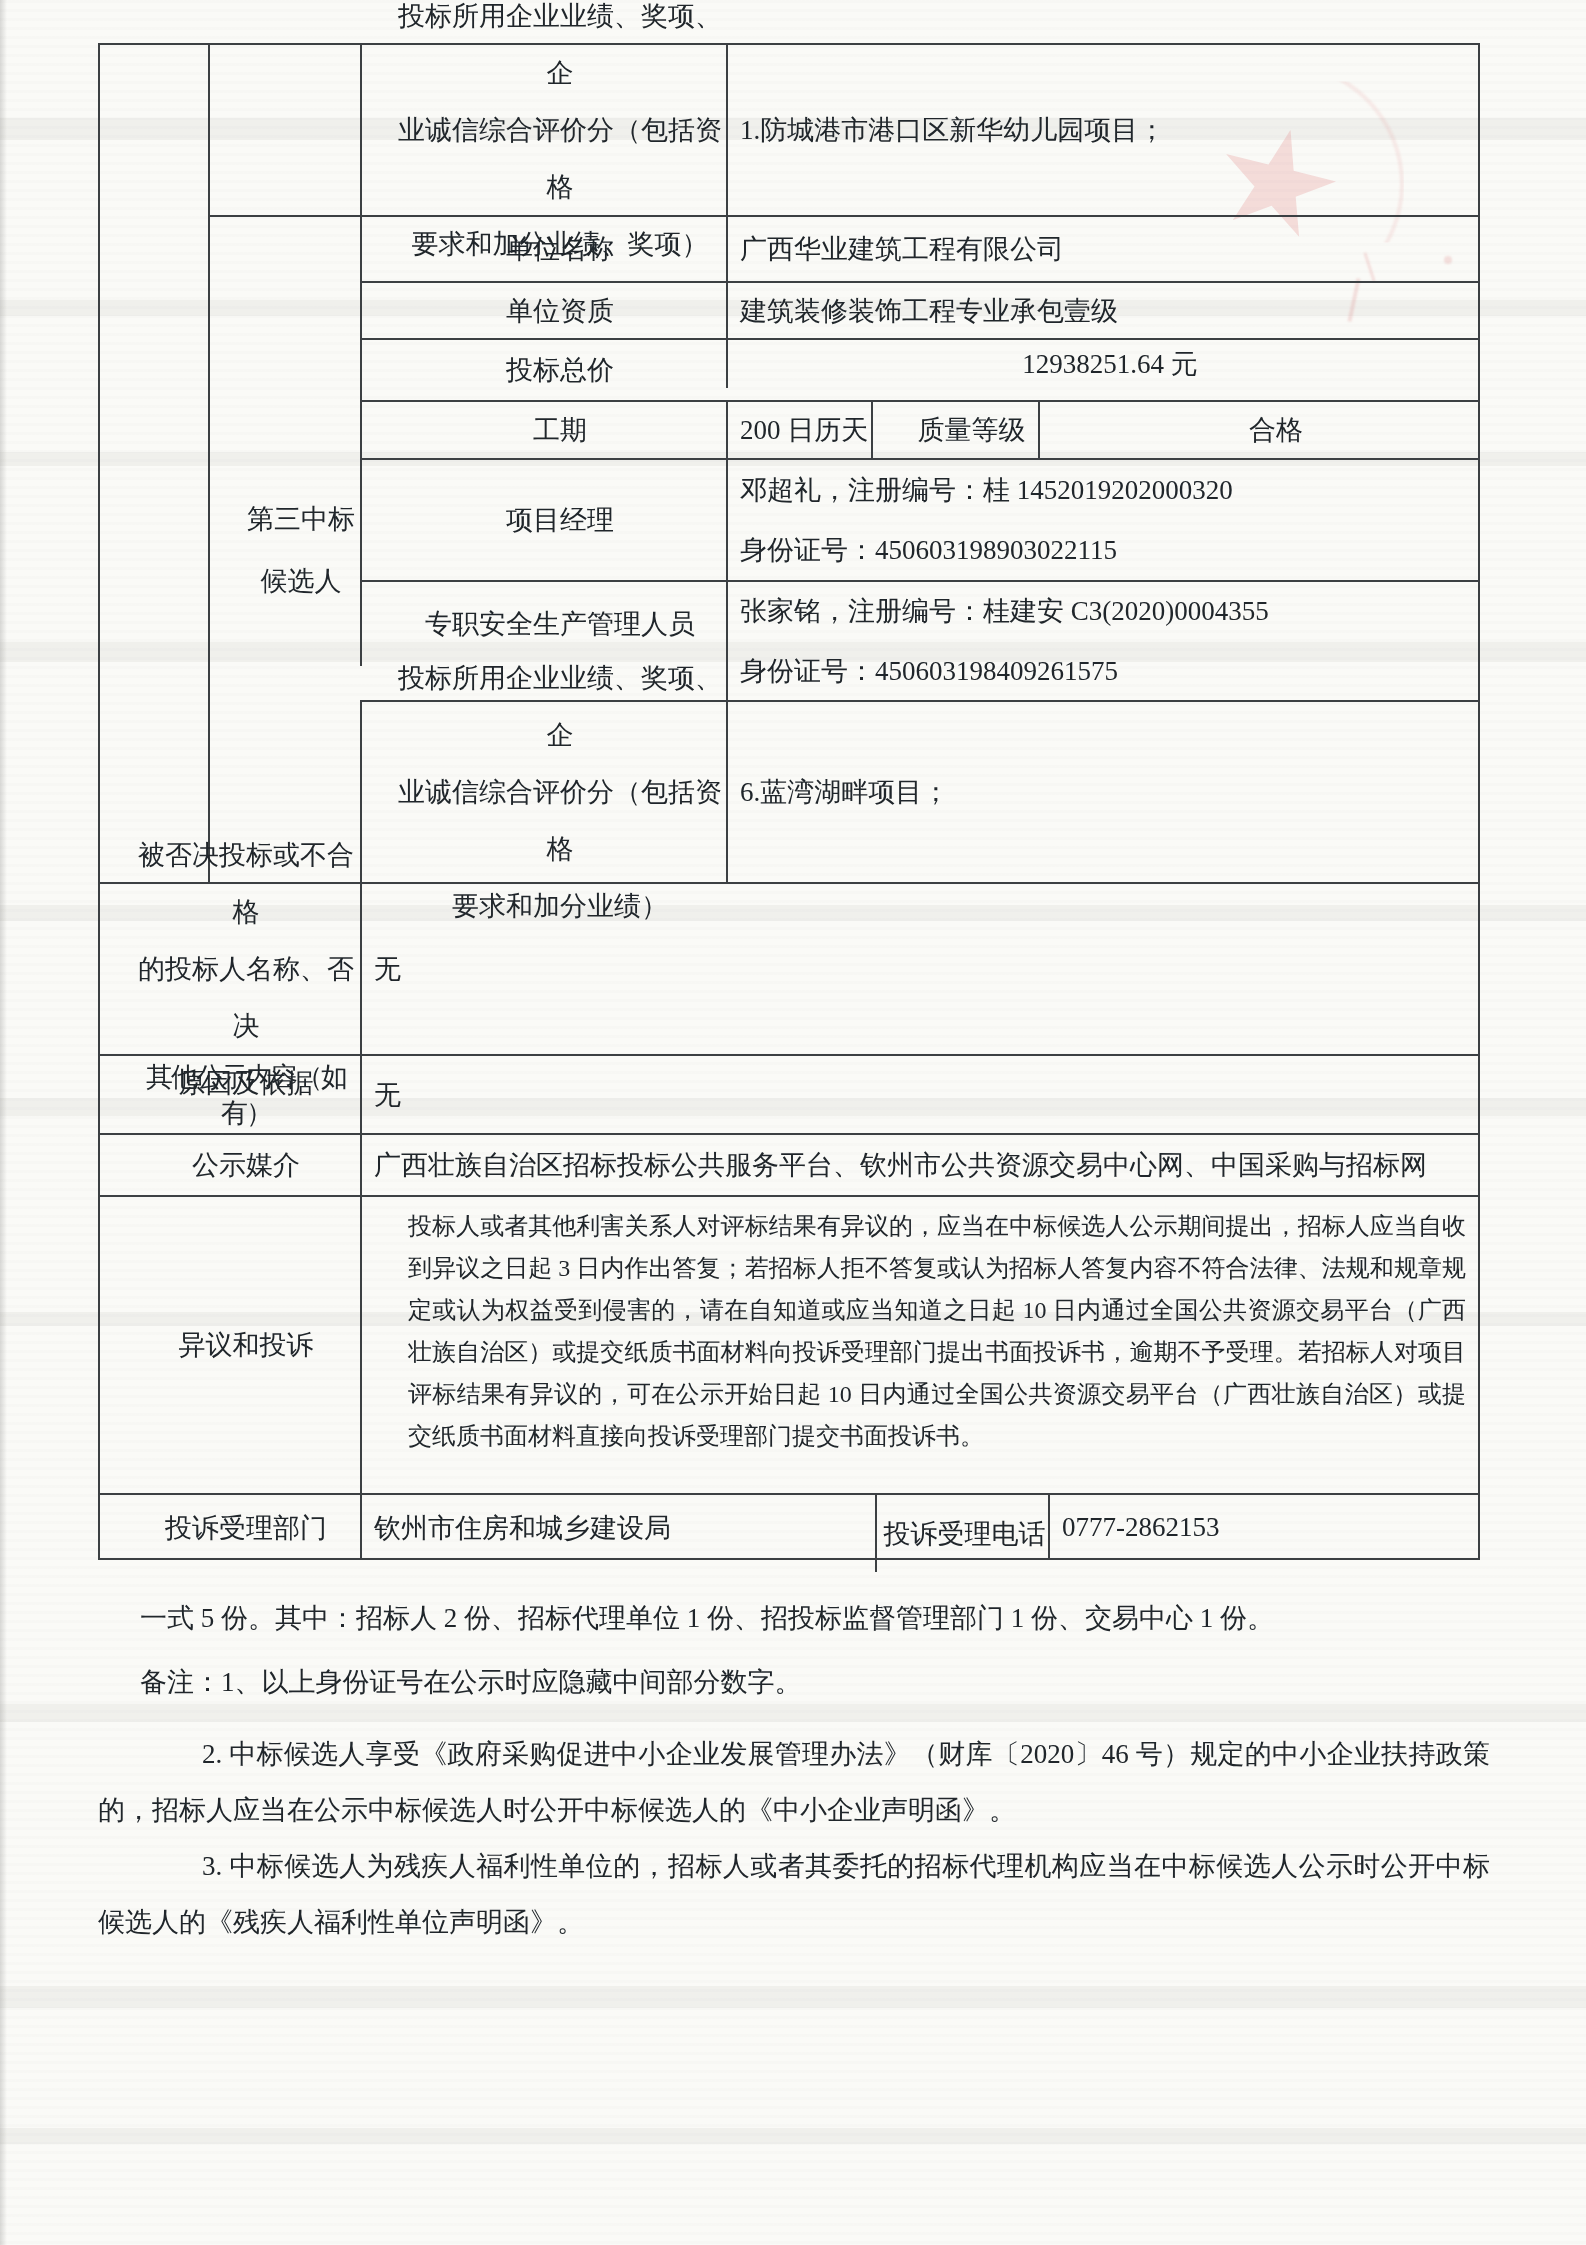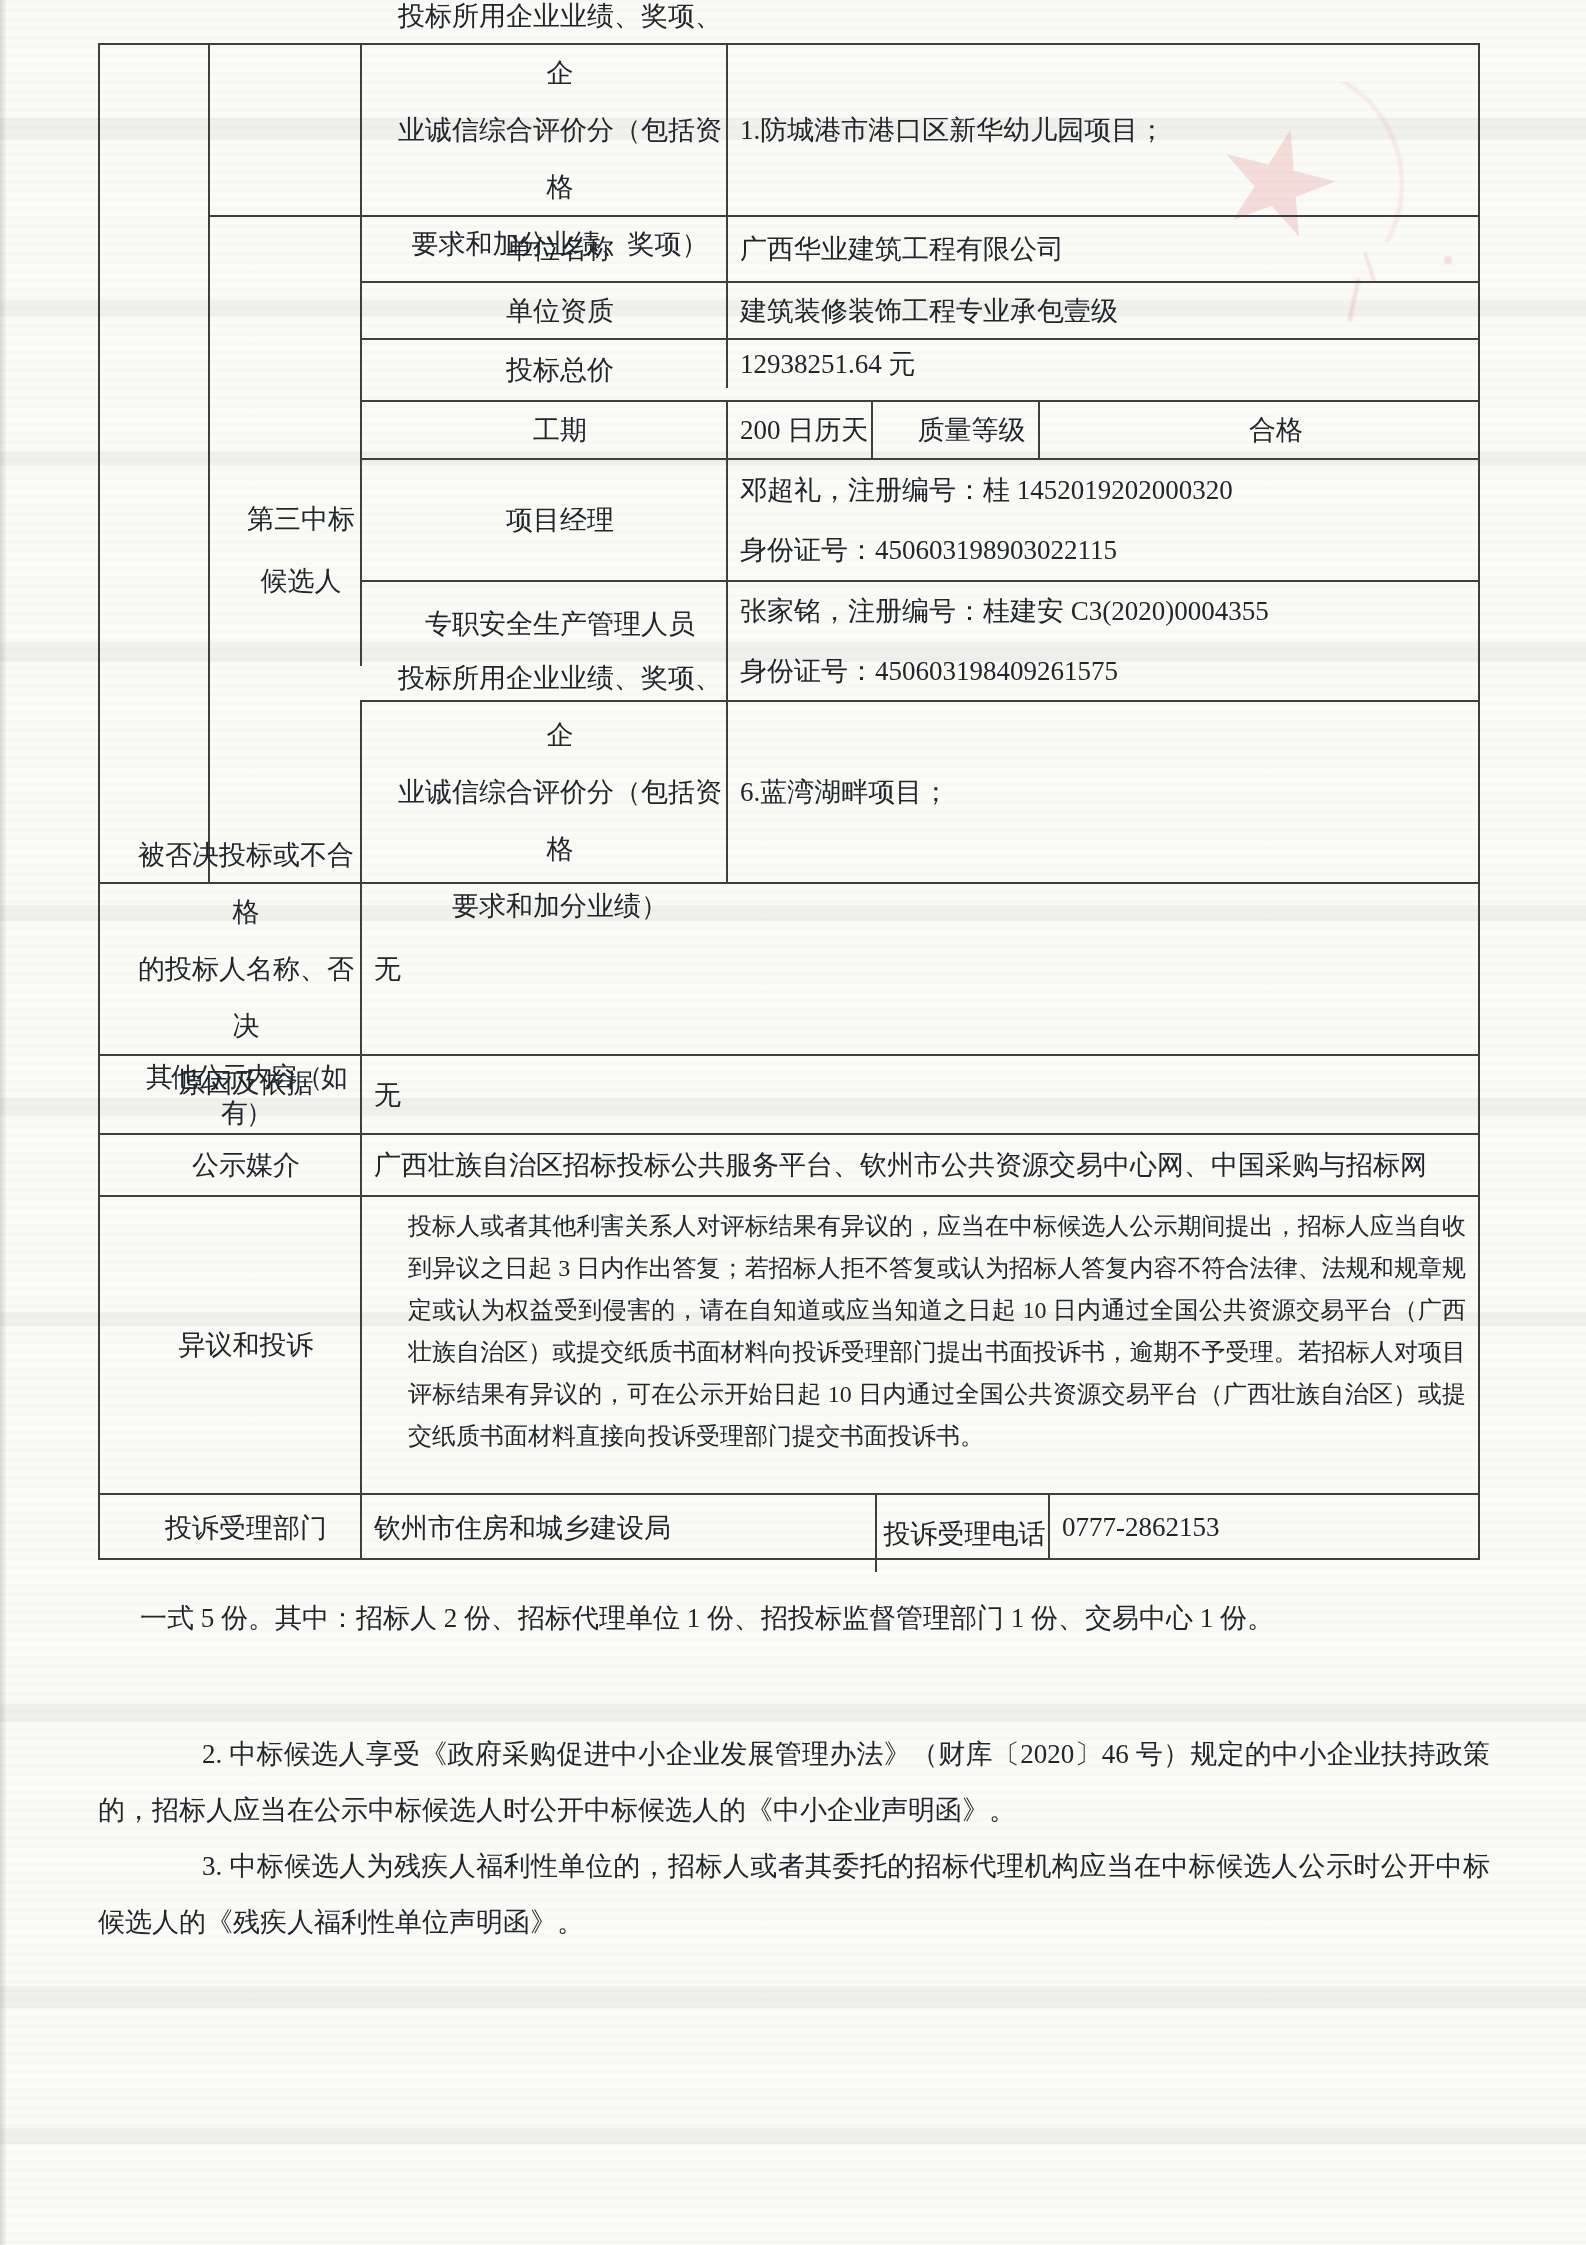--- a/index.html
+++ b/index.html
@@ -70,21 +70,21 @@
   .c-col0      {left:0;    top:0;    width:110px; height:839px;}
   .c-prevspace {left:110px;top:0;    width:152px; height:172px;}
   .c-prevlab   {left:262px;top:0;    width:366px; height:172px;}
   .c-prevval   {left:628px;top:0;    width:754px; height:172px;}
   .c-group     {left:110px;top:172px;width:152px; height:667px;}
   .c-r2l{left:262px;top:172px;width:366px;height:66px;}
   .c-r2v{left:628px;top:172px;width:754px;height:66px;}
   .c-r3l{left:262px;top:238px;width:366px;height:57px;}
   .c-r3v{left:628px;top:238px;width:754px;height:57px;}
   .c-r4l{left:262px;top:295px;width:366px;height:62px;}
-  .c-r4v{left:628px;top:295px;width:754px;height:50px;}
+  .c-r4v{left:628px;top:295px;width:754px;height:50px;justify-content:center;}
   .c-r5l{left:262px;top:357px;width:366px;height:58px;}
   .c-r5a{left:628px;top:357px;width:173px;height:58px;}
   .c-r5b{left:773px;top:357px;width:167px;height:58px;}
   .c-r5c{left:940px;top:357px;width:442px;height:58px;}
   .c-r6l{left:262px;top:415px;width:366px;height:122px;}
   .c-r6v{left:628px;top:415px;width:754px;height:122px;}
   .c-r7l{left:262px;top:537px;width:366px;height:86px;}
   .c-r7v{left:628px;top:537px;width:754px;height:120px;}
   .c-r8l{left:262px;top:657px;width:366px;height:182px;}
   .c-r8v{left:628px;top:657px;width:754px;height:182px;}
@@ -252,16 +252,17 @@
     <div class="cell c-r13b lab">
       <span>投诉受理电话</span>
     </div>
     <div class="cell c-r13c val">
       <span>0777-2862153</span>
     </div>
 
   </div>
 
   <div class="note n-copies">一式 5 份。其中：招标人 2 份、招标代理单位 1 份、招投标监督管理部门 1 份、交易中心 1 份。</div>
+  <div class="note n-remark1">备注：1、以上身份证号在公示时应隐藏中间部分数字。</div>
   <div class="note n-remark2">2. 中标候选人享受《政府采购促进中小企业发展管理办法》（财库〔2020〕46 号）规定的中小企业扶持政策的，招标人应当在公示中标候选人时公开中标候选人的《中小企业声明函》。</div>
   <div class="note n-remark3">3. 中标候选人为残疾人福利性单位的，招标人或者其委托的招标代理机构应当在中标候选人公示时公开中标候选人的《残疾人福利性单位声明函》。</div>
 
 </div>
 
 </body></html>

